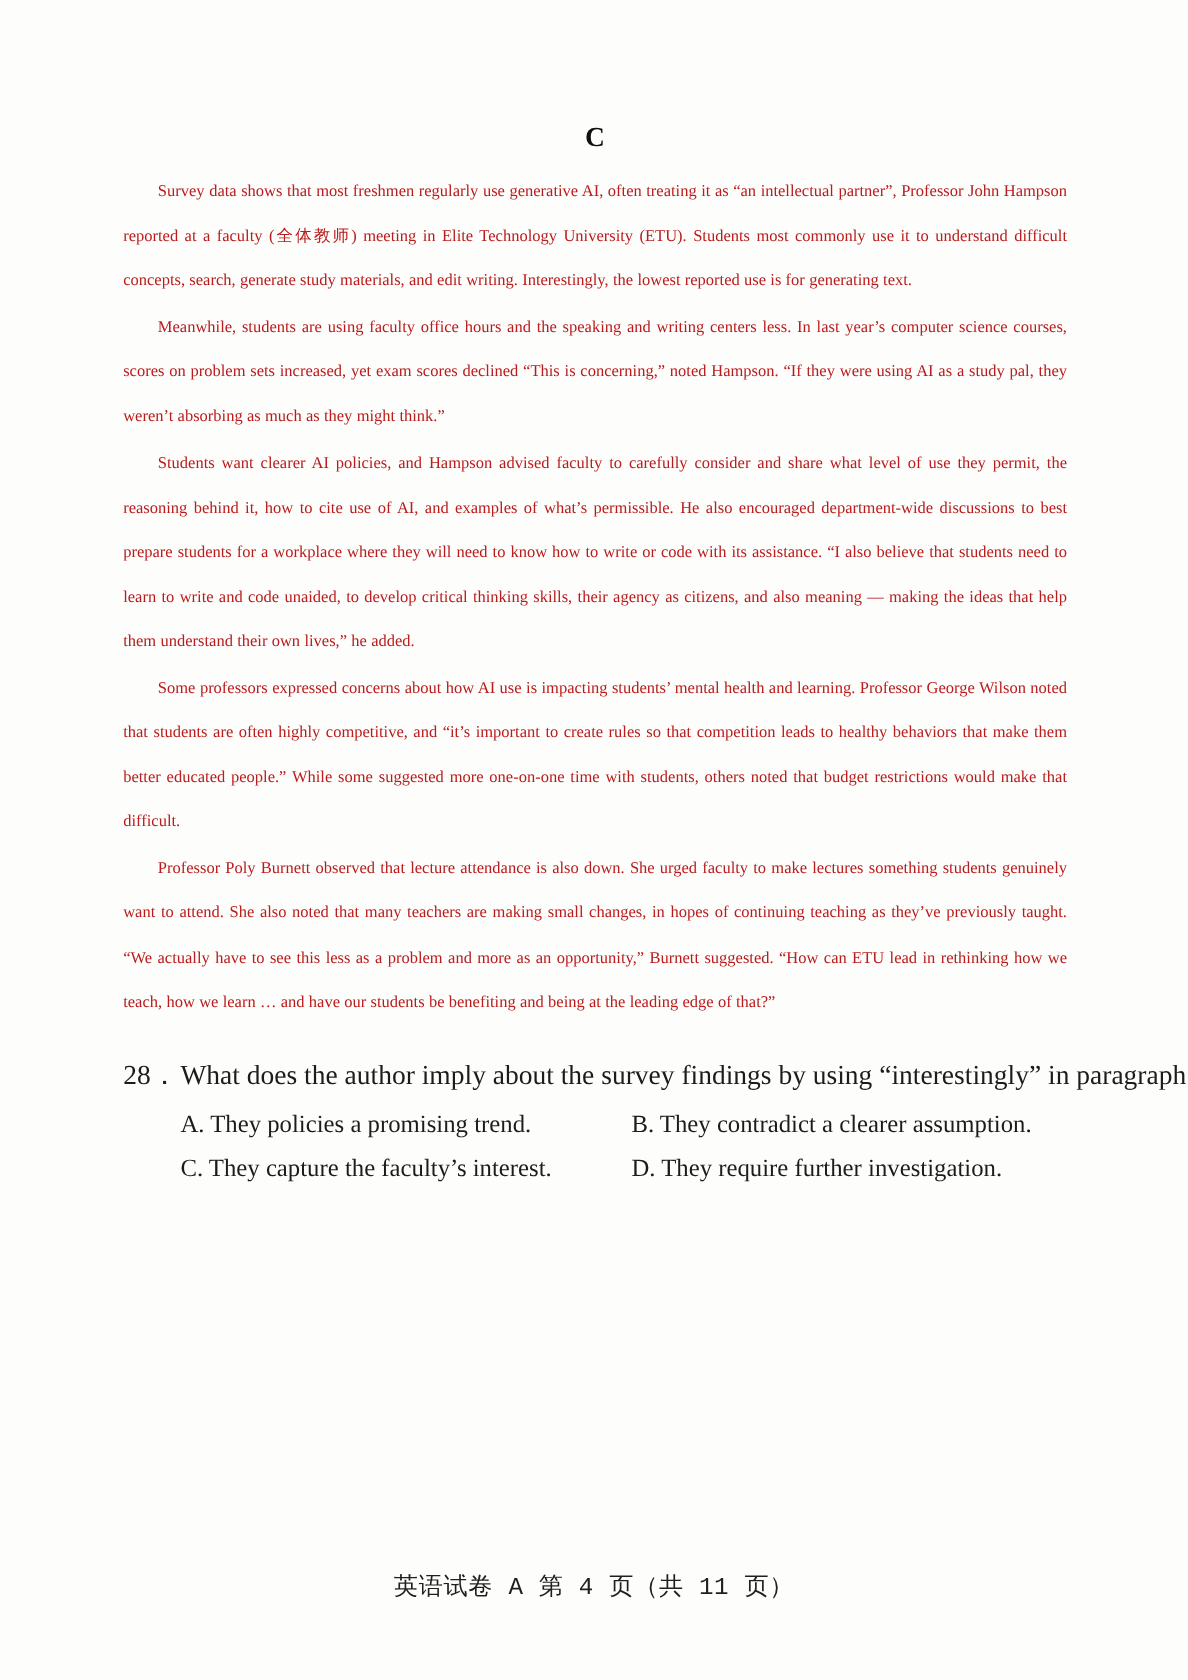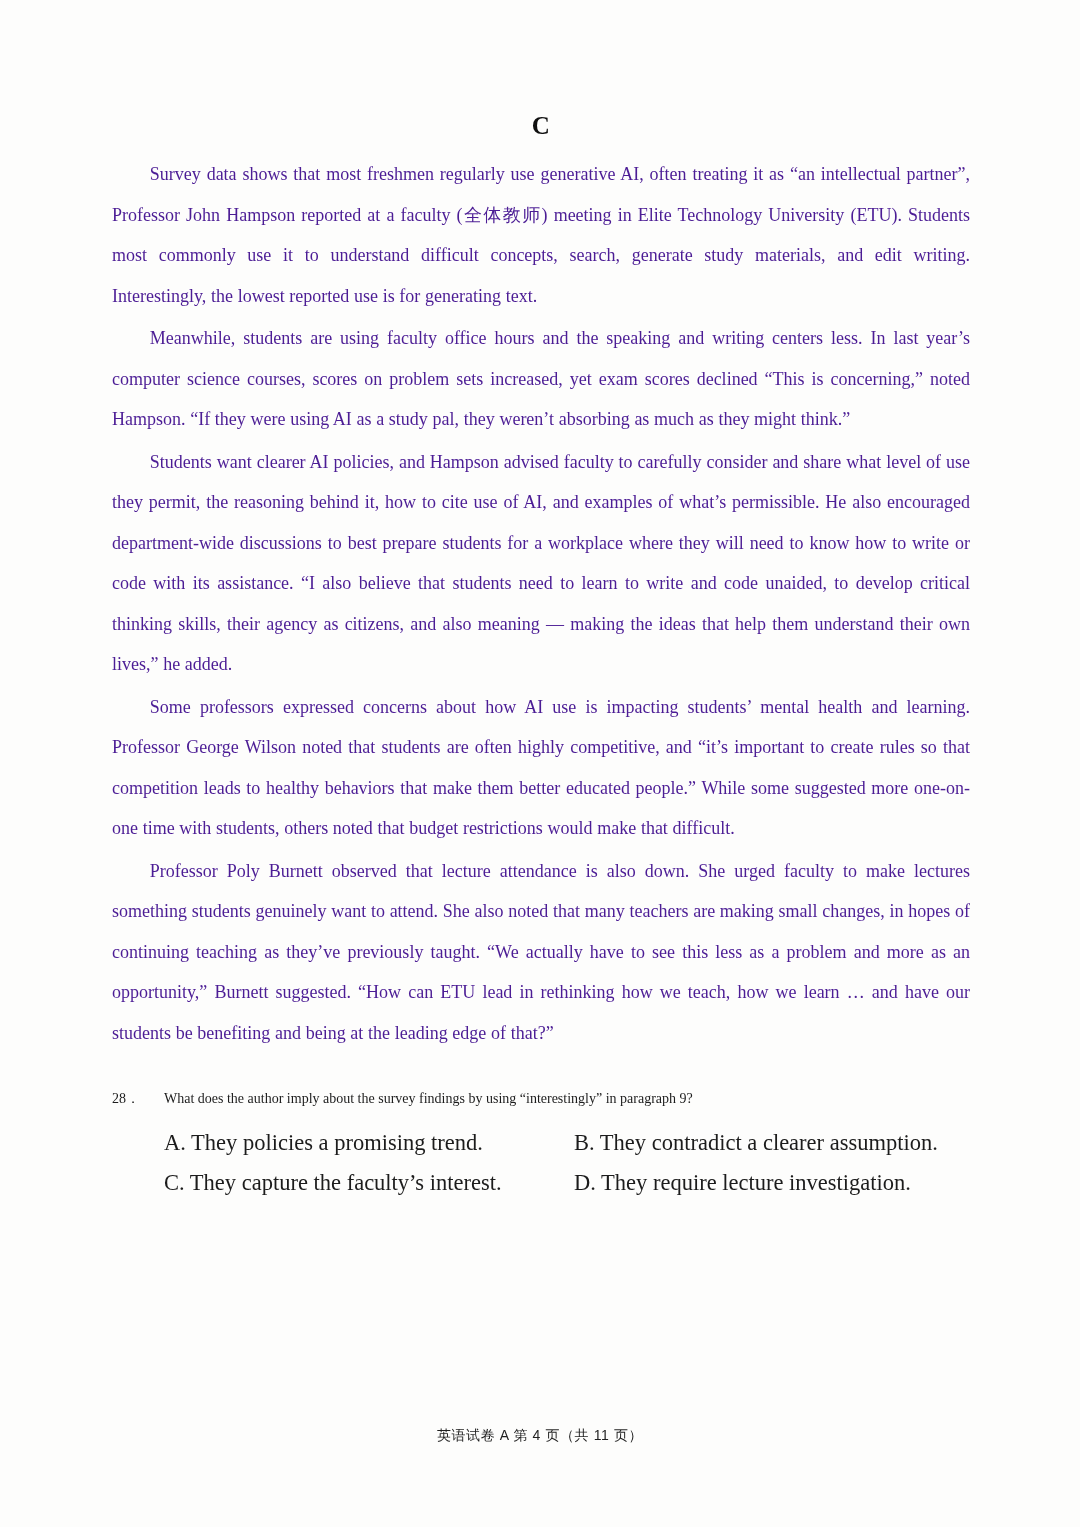--- a/index.html
+++ b/index.html
@@ -40,32 +40,32 @@
     padding-top: 112px;
     padding-bottom: 14px;
     color: #101010;
   }
 
   .passage {
     margin: 0 0 2px 0;
     text-align: justify;
     text-justify: inter-word;
     text-indent: 2.1em;
-    font-size: 18px;
+    font-size: 15px;
     line-height: 40.5px;
-    color: #4c1d95;
+    color: #b91c1c;
     word-spacing: 0.01em;
   }
   .passage:last-of-type { margin-bottom: 0; }
 
   .question-block {
     margin-top: 26px;
   }
   .question-line {
-    font-size: 14px;
+    font-size: 25px;
     line-height: 40px;
     display: flex;
     align-items: baseline;
     white-space: nowrap;
   }
   .question-number {
     width: 52px;
     flex: 0 0 52px;
     text-align: left;
   }
@@ -92,23 +92,23 @@
   .option-cell.col-right {
     flex: 1 1 auto;
   }
 
   .footer {
     position: absolute;
     left: 0;
     right: 0;
     top: 1427px;
     text-align: center;
-    font-size: 14px;
+    font-size: 22px;
     letter-spacing: 0.6px;
-    font-family: Liberation Sans, sans-serif;
+    font-family: Liberation Mono, monospace;
     color: #1f1f1f;
   }
 </style>
 </head>
 <body>
 
 <div class="page">
   <div class="content">
 
     <div class="section-heading">C</div>
@@ -129,21 +129,21 @@
         <span class="question-text">What does the author imply about the survey findings by using “interestingly” in paragraph 9?</span>
       </div>
 
       <div class="options">
         <div class="option-row">
           <span class="option-cell col-left">A. They policies a promising trend.</span>
           <span class="option-cell col-right">B. They contradict a clearer assumption.</span>
         </div>
         <div class="option-row">
           <span class="option-cell col-left">C. They capture the faculty’s interest.</span>
-          <span class="option-cell col-right">D. They require lecture investigation.</span>
+          <span class="option-cell col-right">D. They require further investigation.</span>
         </div>
       </div>
     </div>
 
   </div>
 
   <div class="footer">英语试卷 A 第 4 页（共 11 页）</div>
 </div>
 
 </body></html>

